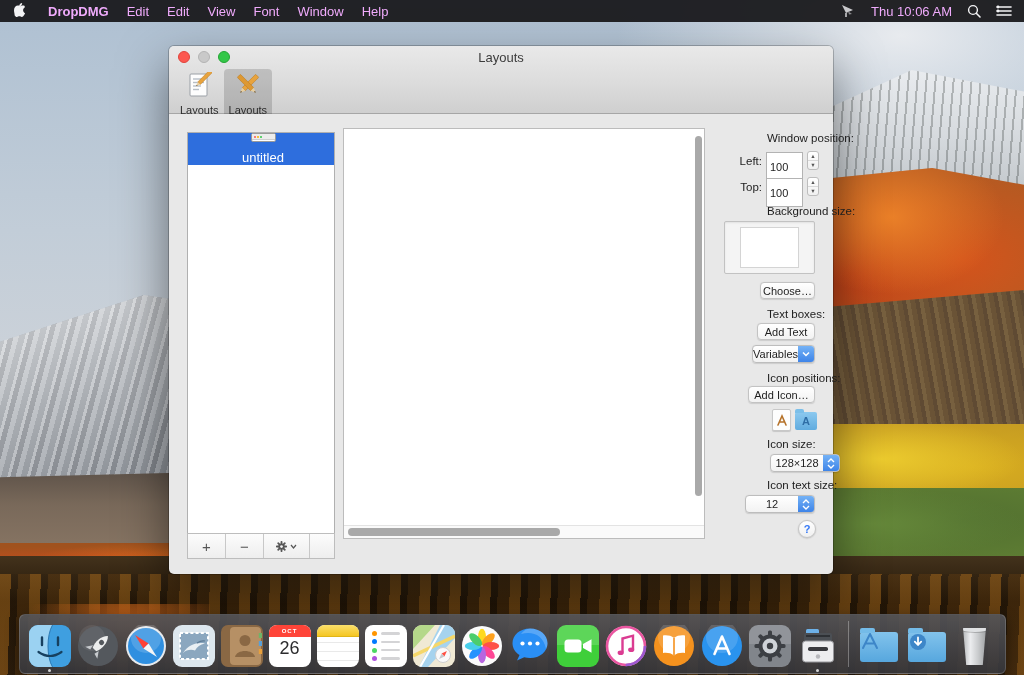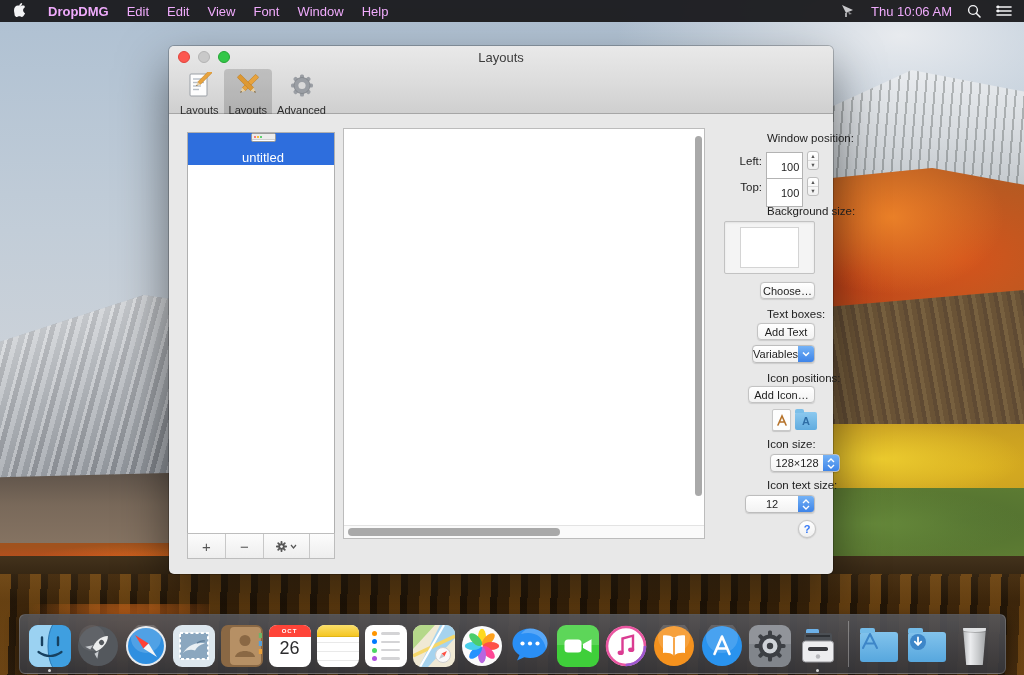--- a/index.html
+++ b/index.html
@@ -113,21 +113,21 @@
     border-top:1px solid #e3e3e3; }
   .hthumb { position:absolute; left:4px; top:2px; width:212px; height:8px;
     background:#a9a9a9; border-radius:4px; }
 
   
   .inspector { position:absolute; left:541px; top:14px; width:115px; height:430px; font-size:11.5px; color:#1d1d1d; }
   .inspector .abs { position:absolute; }
   .seclbl { white-space:nowrap;margin-left:45px; }
   .rowlbl { text-align:right; width:48px; }
   .field { width:37px; height:29px; border:1px solid #b3b3b3; background:#fff; font-size:11px;
-    padding-left:14px; font-family:"Liberation Sans",sans-serif; color:#1d1d1d; }
+    padding-left:3px; font-family:"Liberation Sans",sans-serif; color:#1d1d1d; }
   .stepper { width:12px; height:19px; background:linear-gradient(#fff,#f0f0f0); border:1px solid #bdbdbd;
     border-radius:3px; display:flex; flex-direction:column; }
   .stepper span { flex:1; display:flex; align-items:center; justify-content:center; font-size:5.5px; color:#555; }
   .stepper span:first-child { border-bottom:1px solid #d8d8d8; }
   .well { width:91px; height:53px; background:#f4f4f4; border:1px solid #c2c2c2; border-radius:2px;
     display:flex; align-items:center; justify-content:center; box-shadow:inset 0 1px 2px rgba(0,0,0,.08); }
   .well-inner { width:59px; height:41px; background:#fff; border:1px solid #d4d4d4; }
   .btn { height:17px; background:linear-gradient(#ffffff,#f2f2f2); border:1px solid #c3c3c3;
     border-radius:4px; font-size:11px; color:#1d1d1d; display:flex; align-items:center;
     justify-content:center; box-shadow:0 .5px 1px rgba(0,0,0,.12); white-space:nowrap; }
@@ -288,36 +288,20 @@
               </g>
               <g transform="rotate(-45 13 13)">
                 <rect x="10.8" y="0" width="4.4" height="19" rx=".8" fill="#dd9832" stroke="#b97a20" stroke-width=".5"></rect>
                 <polygon points="10.8,19 15.2,19 13,24" fill="#e8cfa0"></polygon>
                 <polygon points="12.2,22.2 13.8,22.2 13,24" fill="#4a3417"></polygon>
               </g>
             </svg>
         </span>
         <span class="tblabel">Layouts</span>
       </div>
-      <div class="tbitem">
-        <span>
-          <svg width="26" height="27" viewBox="0 0 26 27">
-              <g fill="#9a9ea4">
-                <rect x="11" y="2.5" width="4" height="22" rx="1.5"></rect>
-                <rect x="11" y="2.5" width="4" height="22" rx="1.5" transform="rotate(45 13 13.5)"></rect>
-                <rect x="11" y="2.5" width="4" height="22" rx="1.5" transform="rotate(90 13 13.5)"></rect>
-                <rect x="11" y="2.5" width="4" height="22" rx="1.5" transform="rotate(135 13 13.5)"></rect>
-                <circle cx="13" cy="13.5" r="8"></circle>
-              </g>
-              <circle cx="13" cy="13.5" r="3.6" fill="#d9d9d9"></circle>
-              <circle cx="13" cy="13.5" r="8" fill="none" stroke="#7d8187" stroke-width=".7"></circle>
-            </svg>
-        </span>
-        <span class="tblabel">Advanced</span>
-      </div>
     </div>
   </div>
 
   <div class="content">
 
     <div class="sidebar">
       <div class="sb-item sel">
         <span class="miniwin"></span>
         <span class="lbl">untitled</span>
       </div>

